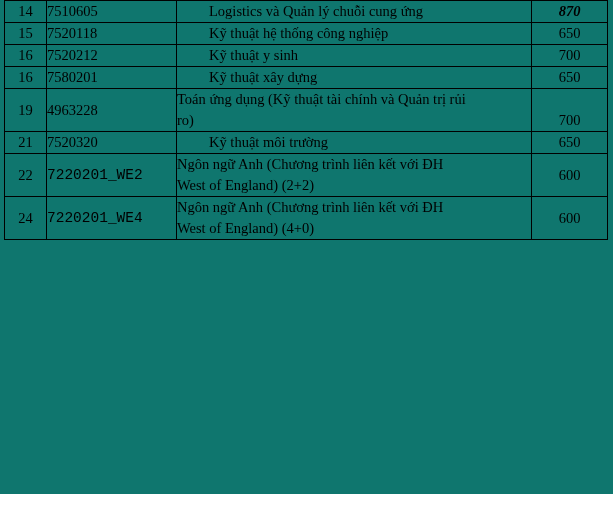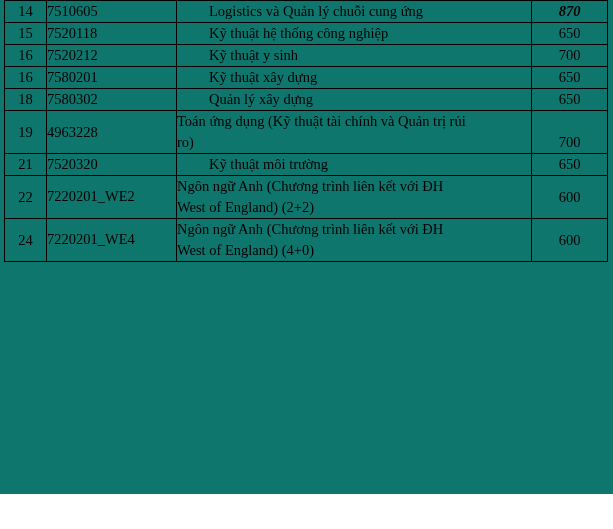--- a/index.html
+++ b/index.html
@@ -71,20 +71,21 @@
   
   .squiggle {
     display: inline-block;
     padding-bottom: 1px;
     background-image:
       linear-gradient(45deg, transparent 45%, #e81313 45%, #e81313 55%, transparent 55%),
       linear-gradient(-45deg, transparent 45%, #e81313 45%, #e81313 55%, transparent 55%);
     background-size: 4px 3px;
     background-repeat: repeat-x, repeat-x;
     background-position: 0 100%, 2px 100%;
+    font-family: Liberation Mono, monospace;
   }
   .cell-line { display: block; }
 </style>
 </head>
 <body>
 
 <div class="page">
   <table class="majors">
     <colgroup>
       <col class="c-idx">
@@ -119,28 +120,20 @@
         </tr>
         <tr>
           <td class="idx">16</td>
           <td class="code mid"><span>7580201</span></td>
           <td class="name mid">
             <span class="cell-line">Kỹ thuật xây dựng</span>
           </td>
           <td class="score mid"><span>650</span></td>
         </tr>
         <tr>
-          <td class="idx">18</td>
-          <td class="code mid"><span>7580302</span></td>
-          <td class="name mid">
-            <span class="cell-line">Quản lý xây dựng</span>
-          </td>
-          <td class="score mid"><span>650</span></td>
-        </tr>
-        <tr>
           <td class="idx">19</td>
           <td class="code"><span>4963228</span></td>
           <td class="name">
             <span class="cell-line">Toán ứng dụng (Kỹ thuật tài chính và Quản trị rủi</span>
             <span class="cell-line">ro)</span>
           </td>
           <td class="score bot"><span>700</span></td>
         </tr>
         <tr>
           <td class="idx">21</td>

